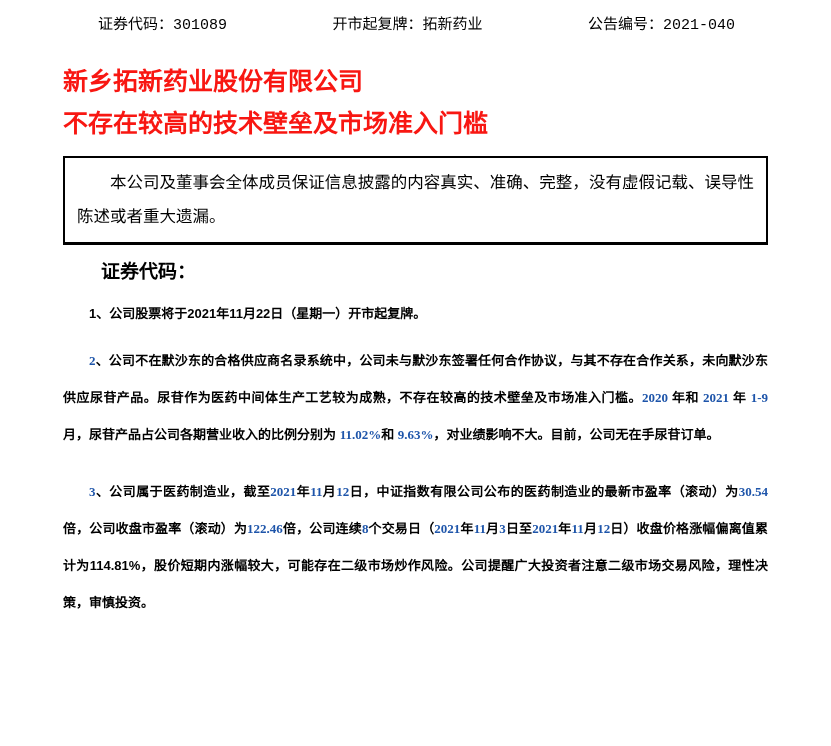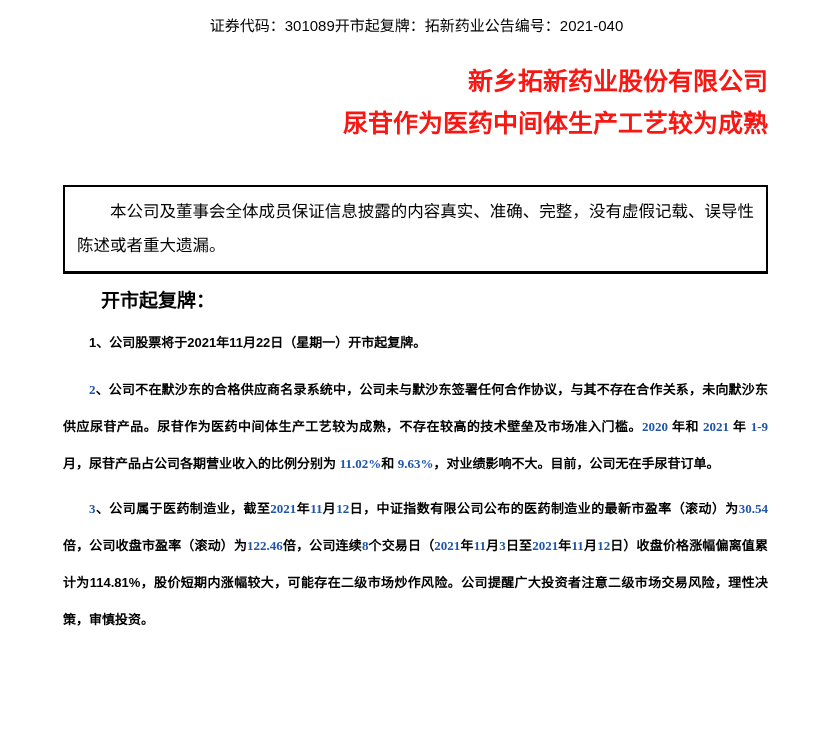--- a/index.html
+++ b/index.html
@@ -13,39 +13,39 @@
     overflow: hidden;
     font-family: "Liberation Sans", sans-serif;
     color: #000000;
   }
   .page {
     padding: 16px 63px 0 63px;
   }
   
   .header-row {
     display: flex;
-    justify-content: center;
+    justify-content: space-between;
     margin: 0 33px 0 35px;
-    font-family: Liberation Sans, sans-serif;
+    font-family: Liberation Mono, monospace;
     font-size: 15px;
     line-height: 20px;
     white-space: nowrap;
   }
   
   .title-block {
     margin-top: 24px;
-    text-align: right;
+    text-align: left;
     color: #f81712;
     font-weight: bold;
     font-size: 25px;
     line-height: 42px;
   }
   
   .disclaimer-box {
-    margin-top: 41px;
+    margin-top: 12px;
     border: 2px solid #000000;
     border-bottom-width: 3px;
     padding: 8px 12px 8px 12px;
   }
   .disclaimer-box p {
     margin: 0;
     font-family: "Liberation Serif", serif;
     font-size: 16.5px;
     line-height: 34px;
     text-indent: 2em;
@@ -59,49 +59,49 @@
     text-indent: 2em;
   }
   .para {
     margin: 10px 0 0 0;
     font-weight: bold;
     font-size: 13px;
     line-height: 37px;
     text-indent: 2em;
     text-align: justify;
   }
-  .para.p3 { margin-top: 8px; }
+  .para.p3 { margin-top: 20px; }
   
   .num {
     color: #1e55aa;
     font-family: "Liberation Serif", serif;
     font-weight: bold;
   }
 </style>
 </head>
 <body>
 
 <div class="page">
 
   <div class="header-row">
     <span>证券代码：301089</span>
     <span>开市起复牌：拓新药业</span>
     <span>公告编号：2021-040</span>
   </div>
 
   <div class="title-block">
     <div>新乡拓新药业股份有限公司</div>
-    <div>尿苷作为医药中间体生产工艺较为成熟</div>
+    <div>不存在较高的技术壁垒及市场准入门槛</div>
   </div>
 
   <div class="disclaimer-box">
     <p>本公司及董事会全体成员保证信息披露的内容真实、准确、完整，没有虚假记载、误导性陈述或者重大遗漏。</p>
   </div>
 
-  <p class="special-notice">开市起复牌：</p>
+  <p class="special-notice">证券代码：</p>
 
   <p class="para">
     <span>1、公司股票将于2021年11月22日（星期一）开市起复牌。</span>
   </p>
 
   <p class="para">
     <span class="num">2</span><span>、公司不在默沙东的合格供应商名录系统中，公司未与默沙东签署任何合作协议，与其不存在合作关系，未向默沙东供应尿苷产品。尿苷作为医药中间体生产工艺较为成熟，不存在较高的技术壁垒及市场准入门槛。</span><span class="num">2020</span><span> 年和 </span><span class="num">2021</span><span> 年 </span><span class="num">1-9</span><span> 月，尿苷产品占公司各期营业收入的比例分别为 </span><span class="num">11.02%</span><span>和 </span><span class="num">9.63%</span><span>，对业绩影响不大。目前，公司无在手尿苷订单。</span>
   </p>
 
   <p class="para p3">

